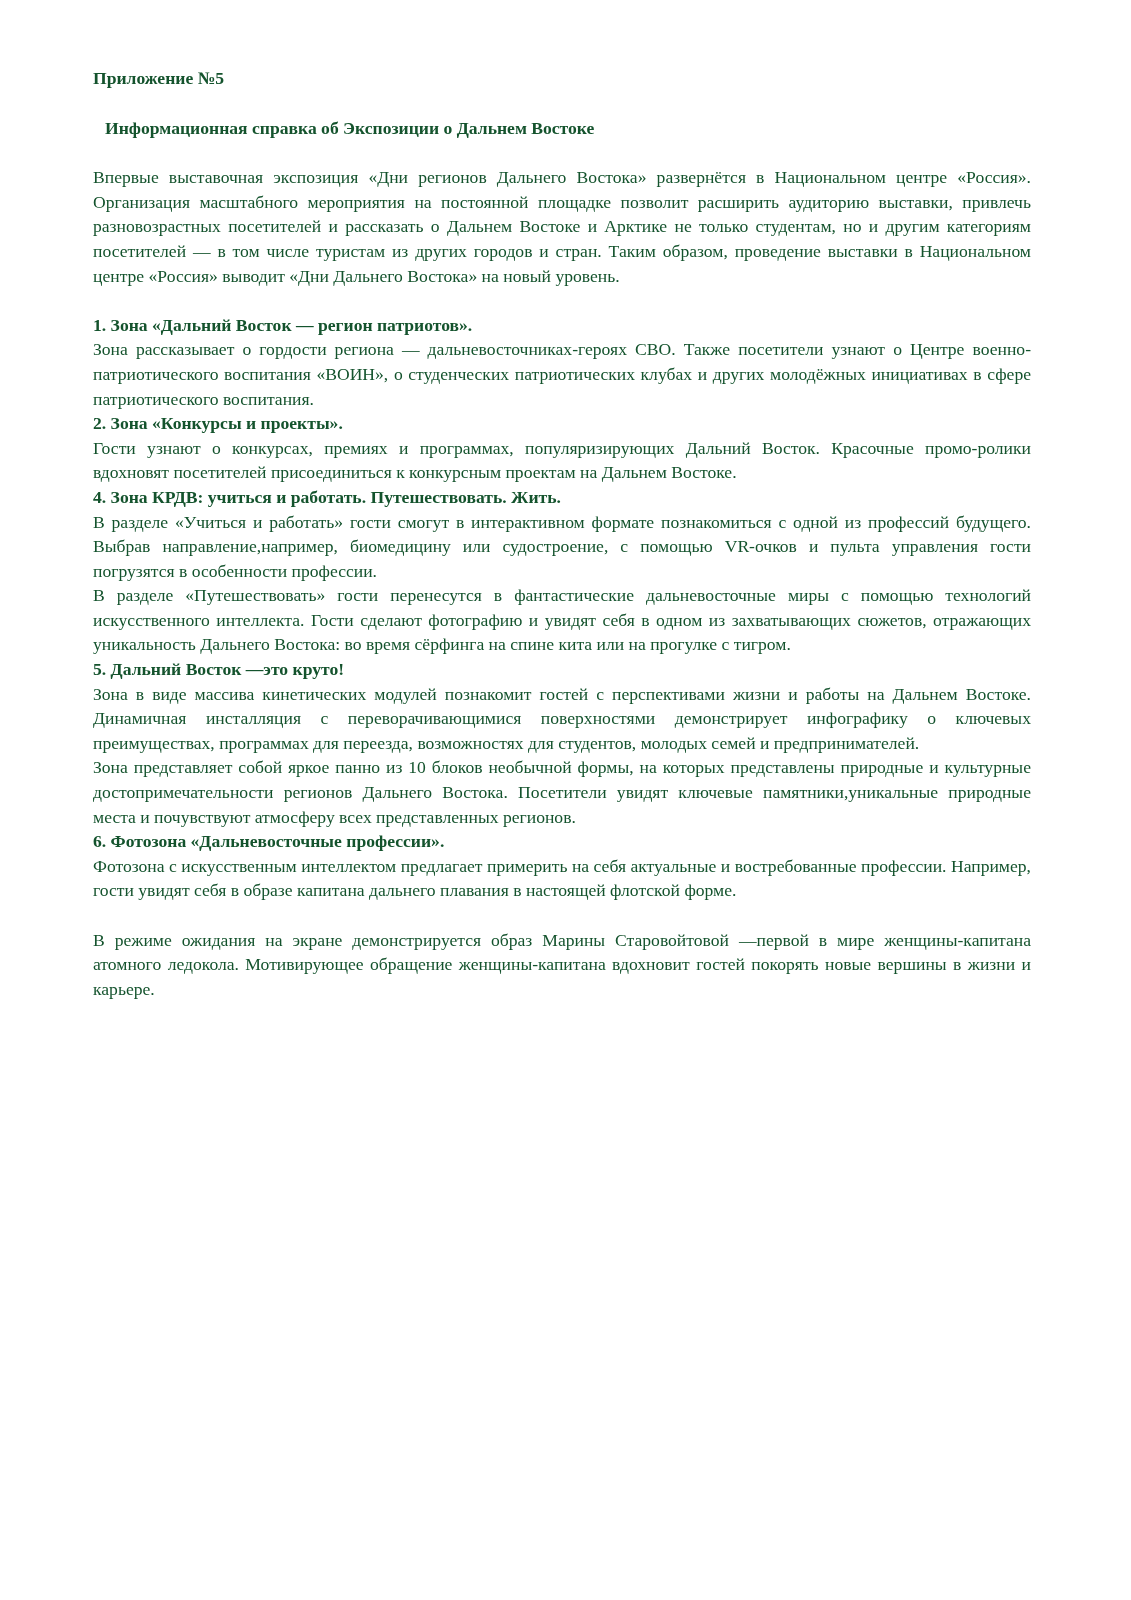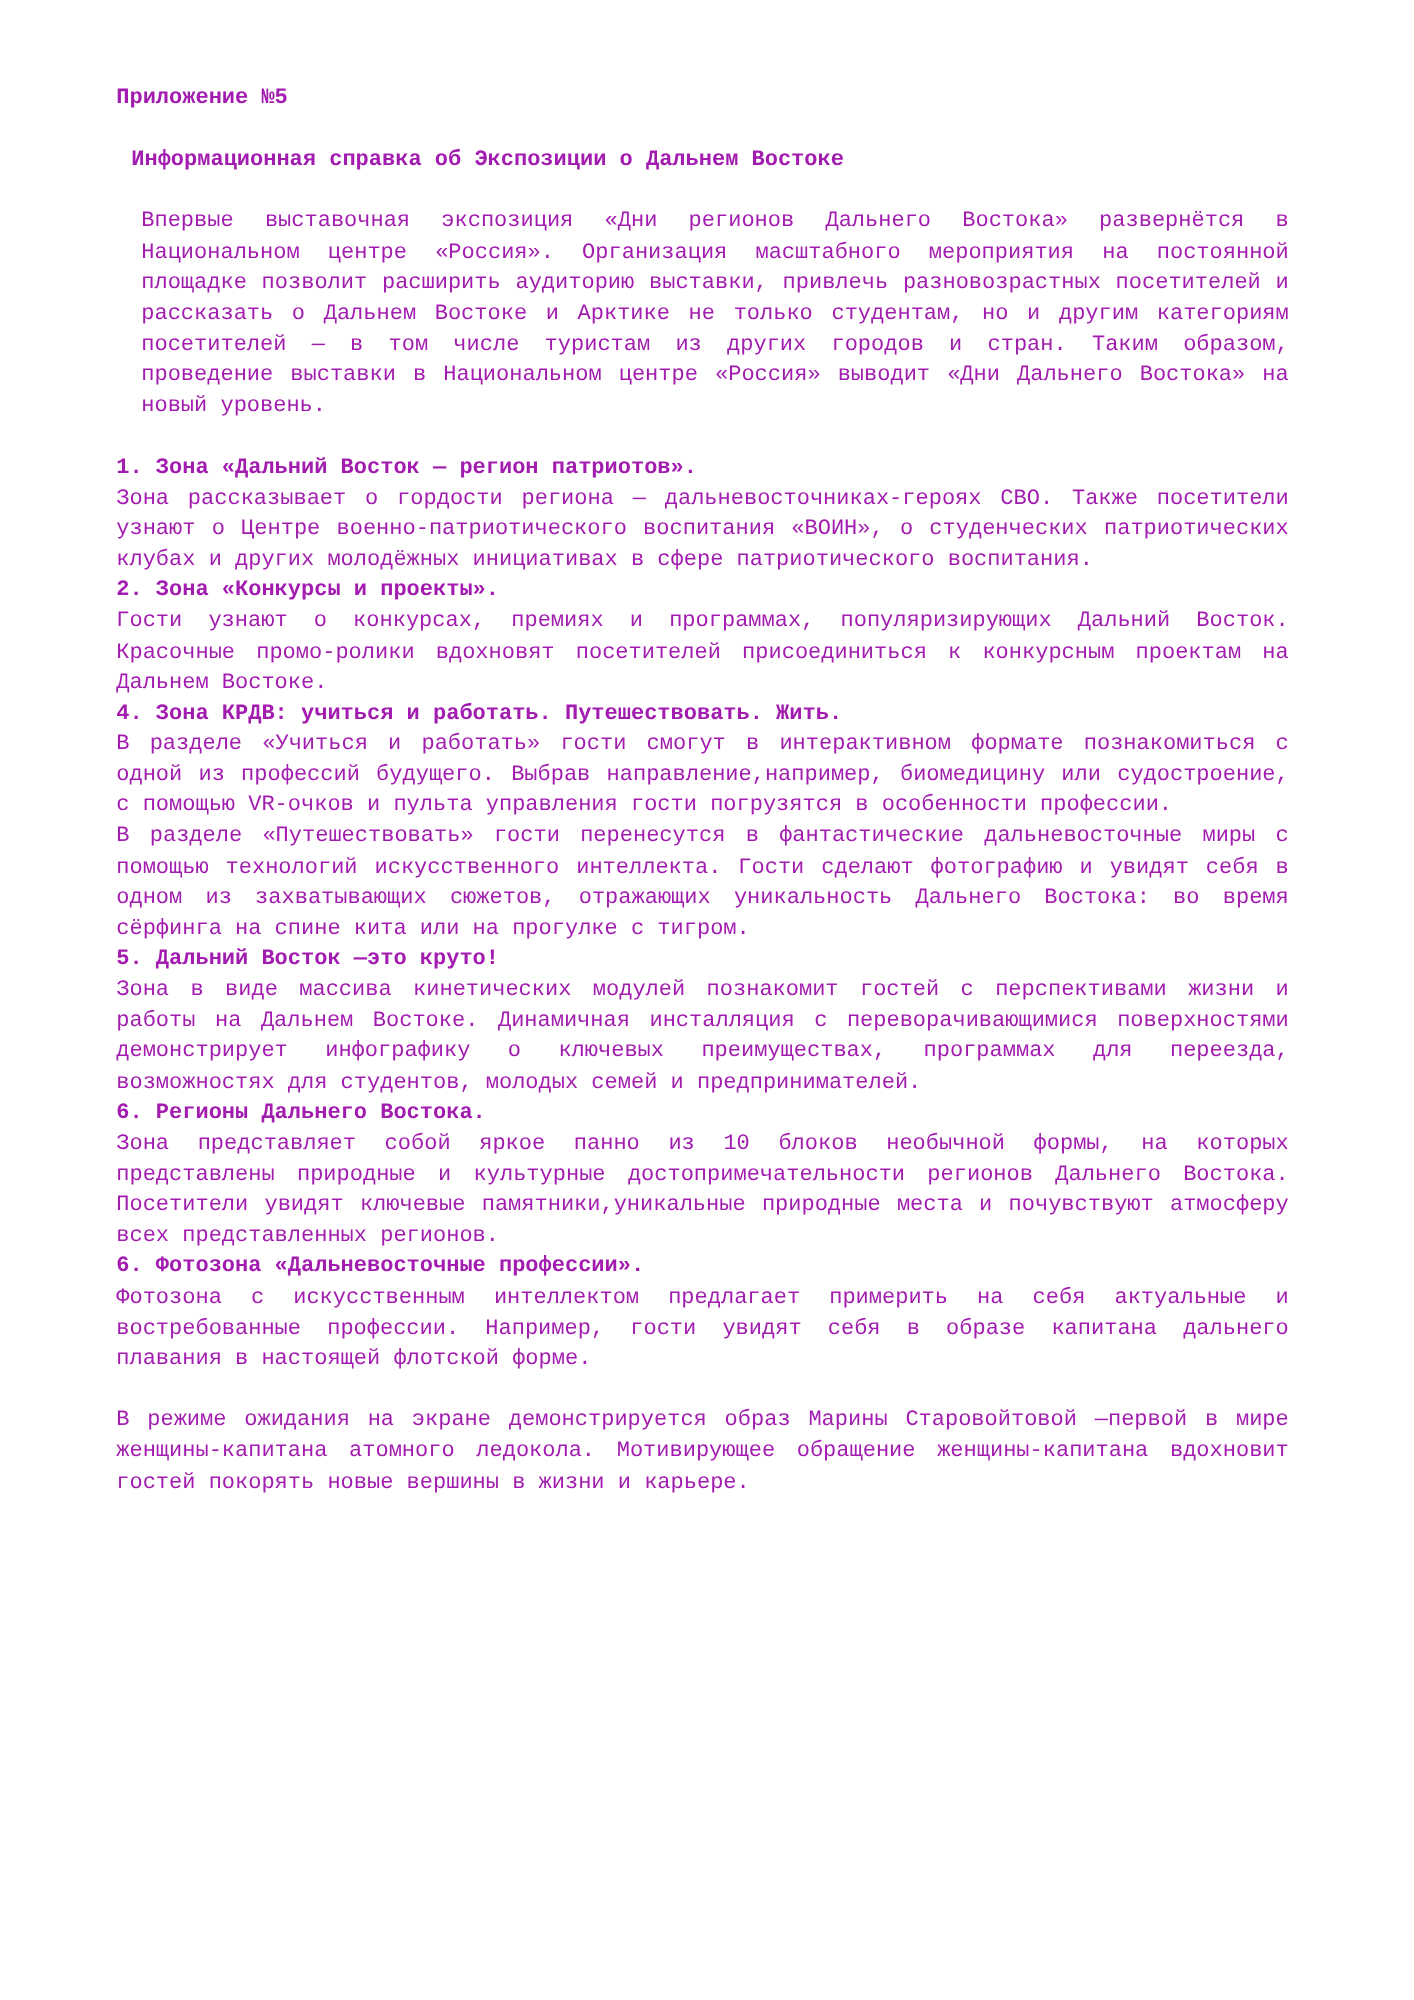--- a/index.html
+++ b/index.html
@@ -1,25 +1,25 @@
 <!DOCTYPE html>
 <html><head>
 <meta charset="utf-8">
 <style>
   html, body { margin: 0; padding: 0; background: #ffffff; }
   body { width: 1131px; height: 1600px; position: relative; overflow: hidden; }
   .page {
     position: absolute; left: 93px; top: 66px; width: 938px;
-    font-family: Liberation Mono, monospace; font-size: 17.6px;
-    line-height: 24.6px; color: #a21caf;
+    font-family: Liberation Serif, serif; font-size: 17.6px;
+    line-height: 24.6px; color: #14532d;
   }
   .appendix { font-weight: bold; margin: 0 0 25px 0; }
   .title { font-weight: bold; margin: 0 0 25px 12px; }
   p { margin: 0; text-align: justify; }
-  .intro { margin-bottom: 24.6px; margin-left: 20px; }
+  .intro { margin-bottom: 24.6px; }
   .zone-heading { font-weight: bold; margin: 0; }
   .closing { margin-top: 24.6px; }
 </style>
 </head>
 <body>
 
 <div class="page">
   <p class="appendix">Приложение №5</p>
   <p class="title">Информационная справка об Экспозиции о Дальнем Востоке</p>
   <p class="intro">Впервые выставочная экспозиция «Дни регионов Дальнего Востока» развернётся в Национальном центре «Россия». Организация масштабного мероприятия на постоянной площадке позволит расширить аудиторию выставки, привлечь разновозрастных посетителей и рассказать о Дальнем Востоке и Арктике не только студентам, но и другим категориям посетителей — в том числе туристам из других городов и стран. Таким образом, проведение выставки в Национальном центре «Россия» выводит «Дни Дальнего Востока» на новый уровень.</p>
@@ -42,21 +42,20 @@
     <p>В разделе «Учиться и работать» гости смогут в интерактивном формате познакомиться с одной из профессий будущего. Выбрав направление,например, биомедицину или судостроение, с помощью VR-очков и пульта управления гости погрузятся в особенности профессии.</p>
     <p>В разделе «Путешествовать» гости перенесутся в фантастические дальневосточные миры с помощью технологий искусственного интеллекта. Гости сделают фотографию и увидят себя в одном из захватывающих сюжетов, отражающих уникальность Дальнего Востока: во время сёрфинга на спине кита или на прогулке с тигром.</p>
   </div>
 
   <div>
     <p class="zone-heading">5. Дальний Восток —это круто!</p>
     <p>Зона в виде массива кинетических модулей познакомит гостей с перспективами жизни и работы на Дальнем Востоке. Динамичная инсталляция с переворачивающимися поверхностями демонстрирует инфографику о ключевых преимуществах, программах для переезда, возможностях для студентов, молодых семей и предпринимателей.</p>
   </div>
 
   <div>
-    <p class="zone-heading">6. Регионы Дальнего Востока.</p>
     <p>Зона представляет собой яркое панно из 10 блоков необычной формы, на которых представлены природные и культурные достопримечательности регионов Дальнего Востока. Посетители увидят ключевые памятники,уникальные природные места и почувствуют атмосферу всех представленных регионов.</p>
   </div>
 
   <div>
     <p class="zone-heading">6. Фотозона «Дальневосточные профессии».</p>
     <p>Фотозона с искусственным интеллектом предлагает примерить на себя актуальные и востребованные профессии. Например, гости увидят себя в образе капитана дальнего плавания в настоящей флотской форме.</p>
   </div>
 
   <p class="closing">В режиме ожидания на экране демонстрируется образ Марины Старовойтовой —первой в мире женщины-капитана атомного ледокола. Мотивирующее обращение женщины-капитана вдохновит гостей покорять новые вершины в жизни и карьере.</p>
 </div>

